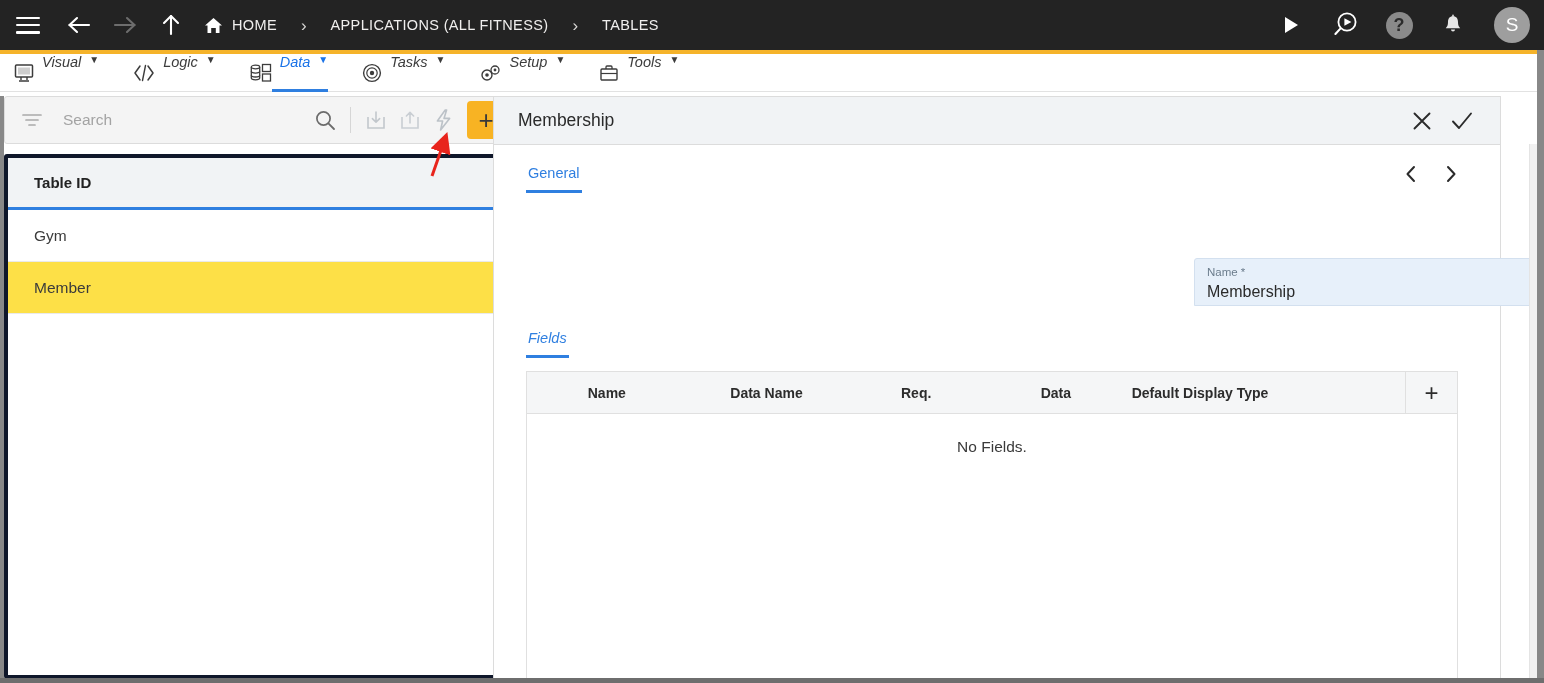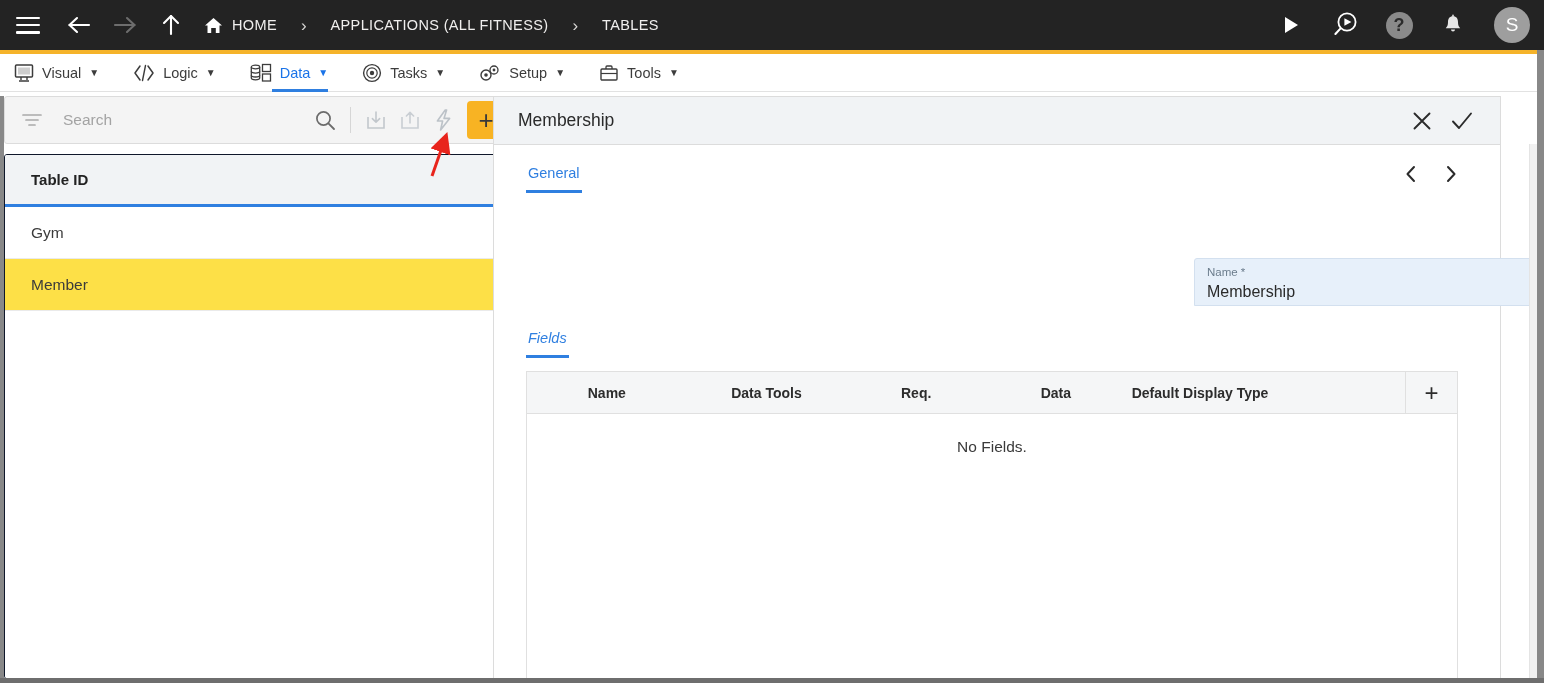--- a/index.html
+++ b/index.html
@@ -69,25 +69,26 @@
   .menubar {
     position: absolute; left: 0; top: 54px;
     width: 1544px; height: 38px;
     background: #fff;
     border-bottom: 1px solid #e2e2e2;
     display: flex; align-items: center;
     padding-left: 14px;
   }
   .menu-item {
     position: relative;
-    display: flex; align-items: center;
+    display: flex; 
     height: 38px;
     margin-right: 34px;
     color: #3c3c3c; font-size: 14.5px;
     cursor: default;
+    font-style: italic;
   }
   .menu-item .mi-ico { margin-right: 8px; display:flex; align-items:center; }
   .menu-item .mi-label { font-weight: 400; }
   .menu-item .mi-caret { margin-left: 8px; font-size: 10px; }
   .menu-item.active { color: #1a73e8; }
   .menu-item.active .mi-underline {
     position: absolute; left: 22px; right: 0; bottom: 0;
     height: 3px; background: #2f7fe0;
   }
 
@@ -120,21 +121,21 @@
     background: #f8b323; border-radius: 4px;
     display:flex; align-items:center; justify-content:center;
     margin-left: 6px; margin-right: 6px;
     color: #3a3a3a; font-size: 26px; font-weight: 300; line-height: 1;
   }
 
   .list-box {
     position: absolute; left: 0; top: 58px;
     width: 608px; height: 525px;
     background: #fff;
-    border: 1px solid #0f172a;
+    border: 4px solid #0f172a;
     border-radius: 3px;
     overflow: hidden;
     display: flex; flex-direction: column;
   }
   .list-head {
     height: 52px; background: #f1f3f5;
     border-bottom: 3px solid #2f7fe0;
     display: flex; align-items: center;
     padding-left: 26px;
     font-size: 15px; font-weight: 700; color: #222;
@@ -540,21 +541,21 @@
         <div class="fields-tabs">
           <div class="fields-tab">
             <span>Fields</span>
             <span class="tab-underline"></span>
           </div>
         </div>
 
         <div class="fields-table">
           <div class="ft-head">
             <div class="ft-th c-name">Name</div>
-            <div class="ft-th c-type">Data Tools</div>
+            <div class="ft-th c-type">Data Name</div>
             <div class="ft-th c-req">Req.</div>
             <div class="ft-th c-size">Data</div>
             <div class="ft-th c-disp">Default Display Type</div>
             <div class="ft-add">+</div>
           </div>
           <div class="ft-body">
             <span>No Fields.</span>
           </div>
         </div>
       </div>

